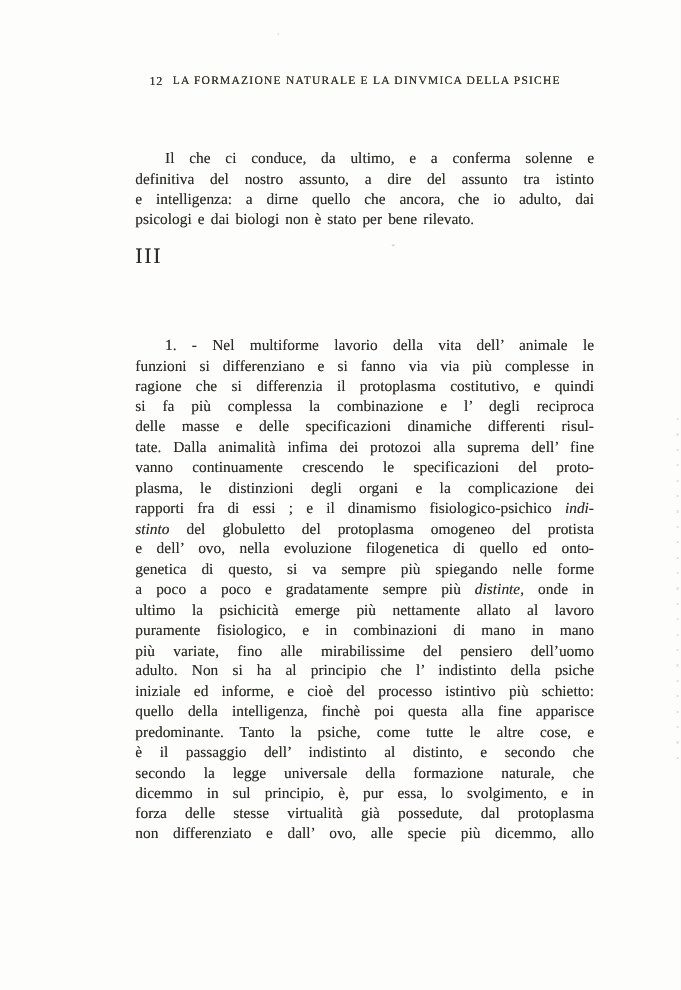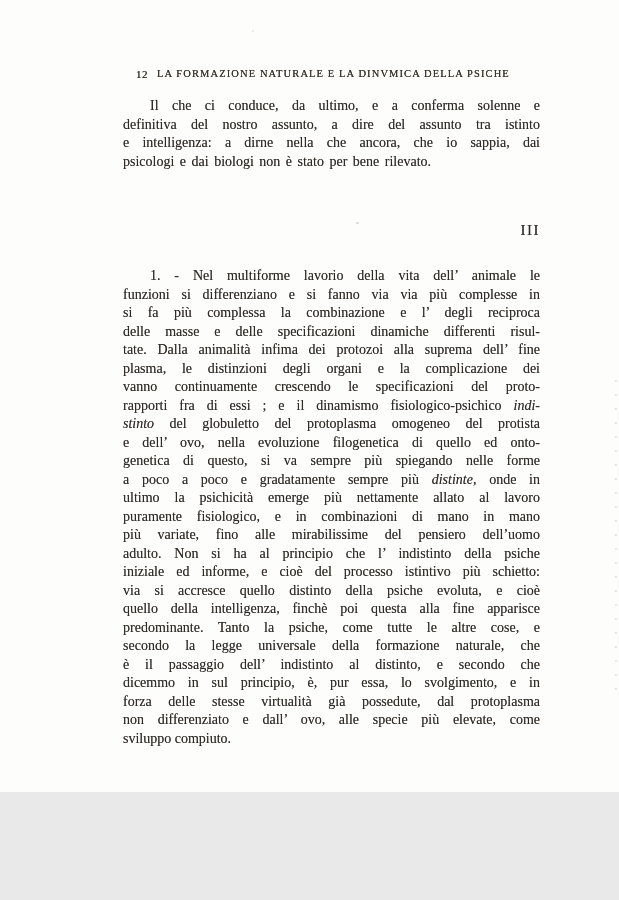--- a/index.html
+++ b/index.html
@@ -1,18 +1,18 @@
 <!DOCTYPE html>
 <html><head>
 <meta charset="utf-8">
 <style>
   html,body { margin:0; padding:0; background:#e9e9e9; }
   .page {
     position:relative;
-    width:619px; height:792px;
+    width:619px; height:900px;
     background:#fdfdfc;
     overflow:hidden;
     font-family:"Liberation Serif","DejaVu Serif",serif;
     color:#2f2b27;
   }
   .running-header {
     position:absolute; top:68px; left:123px; width:418px; height:14px;
     font-size:10.5px; letter-spacing:1.1px; color:#3b372f;
     text-shadow:0 0 0.3px currentColor;
   }
@@ -28,27 +28,27 @@
     font-size:14px; line-height:18.5px;
     text-shadow:0 0 0.35px rgba(40,35,30,0.55);
   }
   .para1 { top:97px; }
   .para2 { top:267px; }
   .tline {
     height:18.5px; overflow:hidden;
     text-align:justify; text-align-last:justify;
     white-space:normal;
   }
-  .tline.first { text-indent:27px; }
+  .tline.first { text-indent:27px;margin-top:39px; }
   .tline.lastline { text-align-last:left; }
   .para1 .tline.lastline { word-spacing:2px; }
   .it { font-style:italic; }
   .section-heading {
     position:absolute; top:222px; left:123px; width:417px;
-    text-align:right; font-size:15px; letter-spacing:1.5px; color:#2f2b27;
+    text-align:left; font-size:20px; letter-spacing:1.5px; color:#2f2b27;
     text-shadow:0 0 0.35px rgba(40,35,30,0.55);
   }
   .artifact { position:absolute; background:#b9b6b0; border-radius:50%; }
   .artifact.a1 { left:356px; top:222px; width:3px; height:2px; opacity:.55; }
   .artifact.a2 { left:252px; top:30px;  width:2px; height:2px; opacity:.35; }
   .edge-noise {
     position:absolute; right:2px; top:380px; width:2px; height:320px;
     background:repeating-linear-gradient(to bottom, rgba(120,115,110,0.18) 0 2px, transparent 2px 14px);
   }
 </style>
@@ -58,52 +58,51 @@
 <div class="page">
 
   <div class="running-header">
     <span class="pagenum">12</span>
     <span class="runtitle">LA FORMAZIONE NATURALE E LA DINVMICA DELLA PSICHE</span>
   </div>
 
   <div class="para para1">
     <div class="tline first">Il che ci conduce, da ultimo, e a conferma solenne e</div>
     <div class="tline">definitiva del nostro assunto, a dire del assunto tra istinto</div>
-    <div class="tline">e intelligenza: a dirne nella che ancora, che io sappia, dai</div>
+    <div class="tline">e intelligenza: a dirne quello che ancora, che io adulto, dai</div>
     <div class="tline lastline">psicologi e dai biologi non è stato per bene rilevato.</div>
   </div>
 
   <div class="section-heading">III</div>
 
   <div class="para para2">
     <div class="tline first">1. - Nel multiforme lavorio della vita dell’ animale le</div>
     <div class="tline">funzioni si differenziano e si fanno via via più complesse in</div>
+    <div class="tline">ragione che si differenzia il protoplasma costitutivo, e quindi</div>
     <div class="tline">si fa più complessa la combinazione e l’ degli reciproca</div>
     <div class="tline">delle masse e delle specificazioni dinamiche differenti risul-</div>
     <div class="tline">tate. Dalla animalità infima dei protozoi alla suprema dell’ fine</div>
+    <div class="tline">vanno continuamente crescendo le specificazioni del proto-</div>
     <div class="tline">plasma, le distinzioni degli organi e la complicazione dei</div>
-    <div class="tline">vanno continuamente crescendo le specificazioni del proto-</div>
     <div class="tline"><span>rapporti fra di essi ; e il dinamismo fisiologico-psichico </span><span class="it">indi-</span></div>
     <div class="tline"><span class="it">stinto</span><span> del globuletto del protoplasma omogeneo del protista</span></div>
     <div class="tline">e dell’ ovo, nella evoluzione filogenetica di quello ed onto-</div>
     <div class="tline">genetica di questo, si va sempre più spiegando nelle forme</div>
     <div class="tline"><span>a poco a poco e gradatamente sempre più </span><span class="it">distinte</span><span>, onde in</span></div>
     <div class="tline">ultimo la psichicità emerge più nettamente allato al lavoro</div>
     <div class="tline">puramente fisiologico, e in combinazioni di mano in mano</div>
     <div class="tline">più variate, fino alle mirabilissime del pensiero dell’uomo</div>
     <div class="tline">adulto. Non si ha al principio che l’ indistinto della psiche</div>
     <div class="tline">iniziale ed informe, e cioè del processo istintivo più schietto:</div>
-    <div class="tline">via si accresce quello distinto della psiche evoluta, e cioè</div>
     <div class="tline">quello della intelligenza, finchè poi questa alla fine apparisce</div>
     <div class="tline">predominante. Tanto la psiche, come tutte le altre cose, e</div>
+    <div class="tline">è il passaggio dell’ indistinto al distinto, e secondo che</div>
     <div class="tline">secondo la legge universale della formazione naturale, che</div>
-    <div class="tline">è il passaggio dell’ indistinto al distinto, e secondo che</div>
     <div class="tline">dicemmo in sul principio, è, pur essa, lo svolgimento, e in</div>
     <div class="tline">forza delle stesse virtualità già possedute, dal protoplasma</div>
-    <div class="tline">non differenziato e dall’ ovo, alle specie più elevate, come</div>
-    <div class="tline lastline">sviluppo compiuto.</div>
+    <div class="tline">non differenziato e dall’ ovo, alle specie più dicemmo, allo</div>
   </div>
 
   <div class="artifact a1"></div>
   <div class="artifact a2"></div>
   <div class="edge-noise"></div>
 
 </div>
 
 </body></html>

